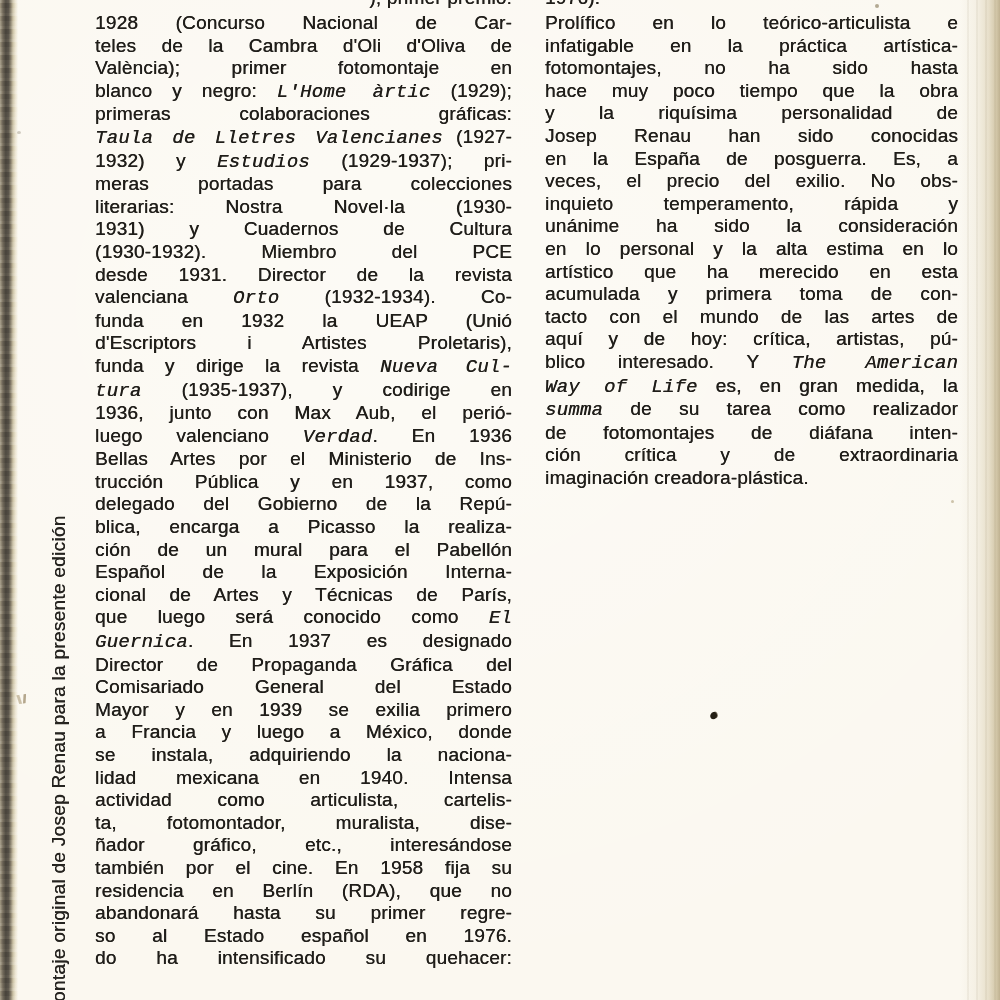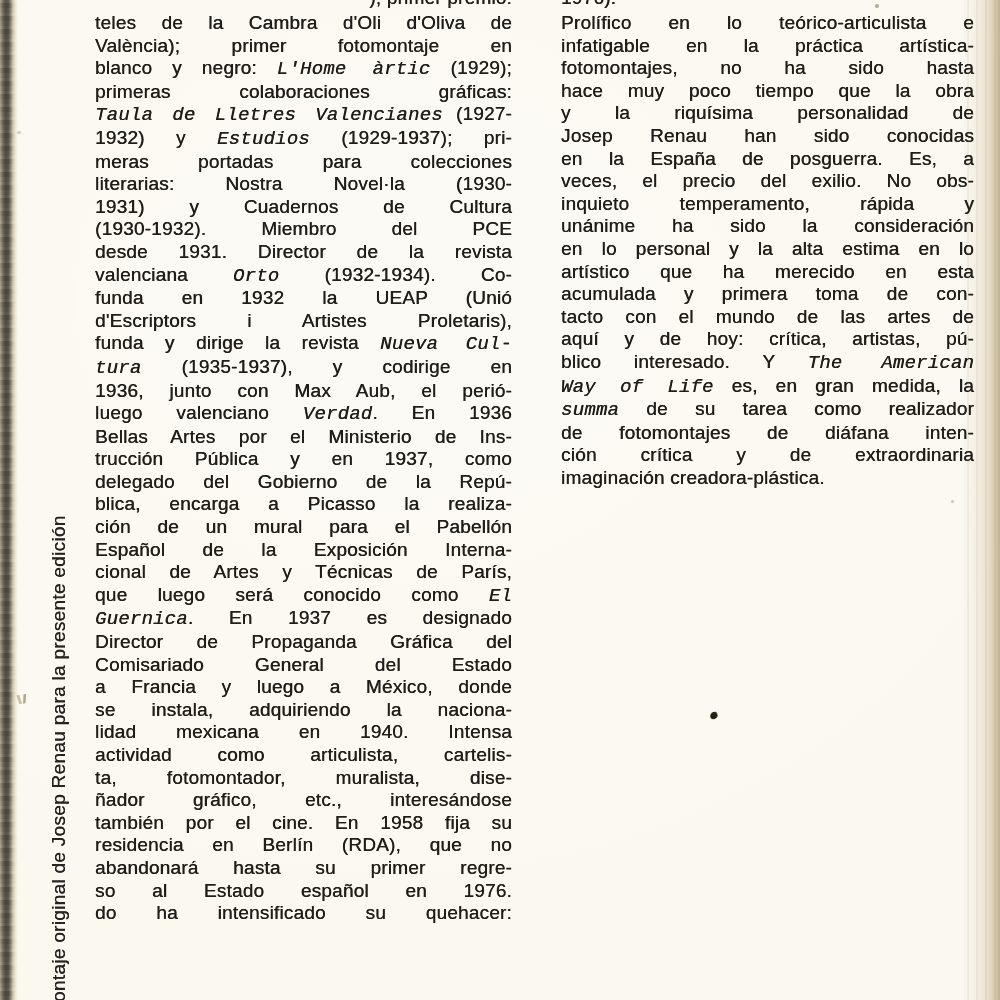--- a/index.html
+++ b/index.html
@@ -52,21 +52,21 @@
   
   .col {
     position: absolute;
     top: 0;
     font-size: 19px;
     line-height: 22.6px;
     letter-spacing: 0.2px;
     text-shadow: 0.35px 0 0 currentColor; 
   }
   .col-left  { left: 95px;  width: 417px; }
-  .col-right { left: 561px; width: 413px; }
+  .col-right { left: 545px; width: 413px; }
 
   .line {
     text-align: justify;
     text-align-last: justify;
     white-space: normal;
   }
   .line.no-just { text-align-last: left; }
   .line i { font-style: italic; font-family: Liberation Mono, monospace; }
 
   .partial-top {
@@ -121,20 +121,21 @@
 <div class="page">
   <div class="edge-left"></div>
   <div class="edge-right"></div>
 
   <div class="vertical-caption">ontaje original de Josep Renau para la presente edición</div>
 
   <div class="col col-left" id="col-left">
       <div class="partial-top align-right">
         <div class="clip-inner line"><span>); primer premio:</span></div>
       </div>
+      <div class="line"><span>1928 (Concurso Nacional de Car-</span></div>
       <div class="line"><span>teles de la Cambra d'Oli d'Oliva de</span></div>
       <div class="line"><span>València); primer fotomontaje en</span></div>
       <div class="line"><span>blanco y negro: </span><i>L'Home àrtic</i><span> (1929);</span></div>
       <div class="line"><span>primeras colaboraciones gráficas:</span></div>
       <div class="line"><i>Taula de Lletres Valencianes</i><span> (1927-</span></div>
       <div class="line"><span>1932) y </span><i>Estudios</i><span> (1929-1937); pri-</span></div>
       <div class="line"><span>meras portadas para colecciones</span></div>
       <div class="line"><span>literarias: Nostra Novel·la (1930-</span></div>
       <div class="line"><span>1931) y Cuadernos de Cultura</span></div>
       <div class="line"><span>(1930-1932). Miembro del PCE</span></div>
@@ -150,20 +151,21 @@
       <div class="line"><span>trucción Pública y en 1937, como</span></div>
       <div class="line"><span>delegado del Gobierno de la Repú-</span></div>
       <div class="line"><span>blica, encarga a Picasso la realiza-</span></div>
       <div class="line"><span>ción de un mural para el Pabellón</span></div>
       <div class="line"><span>Español de la Exposición Interna-</span></div>
       <div class="line"><span>cional de Artes y Técnicas de París,</span></div>
       <div class="line"><span>que luego será conocido como </span><i>El</i></div>
       <div class="line"><i>Guernica</i><span>. En 1937 es designado</span></div>
       <div class="line"><span>Director de Propaganda Gráfica del</span></div>
       <div class="line"><span>Comisariado General del Estado</span></div>
+      <div class="line"><span>Mayor y en 1939 se exilia primero</span></div>
       <div class="line"><span>a Francia y luego a México, donde</span></div>
       <div class="line"><span>se instala, adquiriendo la naciona-</span></div>
       <div class="line"><span>lidad mexicana en 1940. Intensa</span></div>
       <div class="line"><span>actividad como articulista, cartelis-</span></div>
       <div class="line"><span>ta, fotomontador, muralista, dise-</span></div>
       <div class="line"><span>ñador gráfico, etc., interesándose</span></div>
       <div class="line"><span>también por el cine. En 1958 fija su</span></div>
       <div class="line"><span>residencia en Berlín (RDA), que no</span></div>
       <div class="line"><span>abandonará hasta su primer regre-</span></div>
       <div class="line"><span>so al Estado español en 1976.</span></div>

